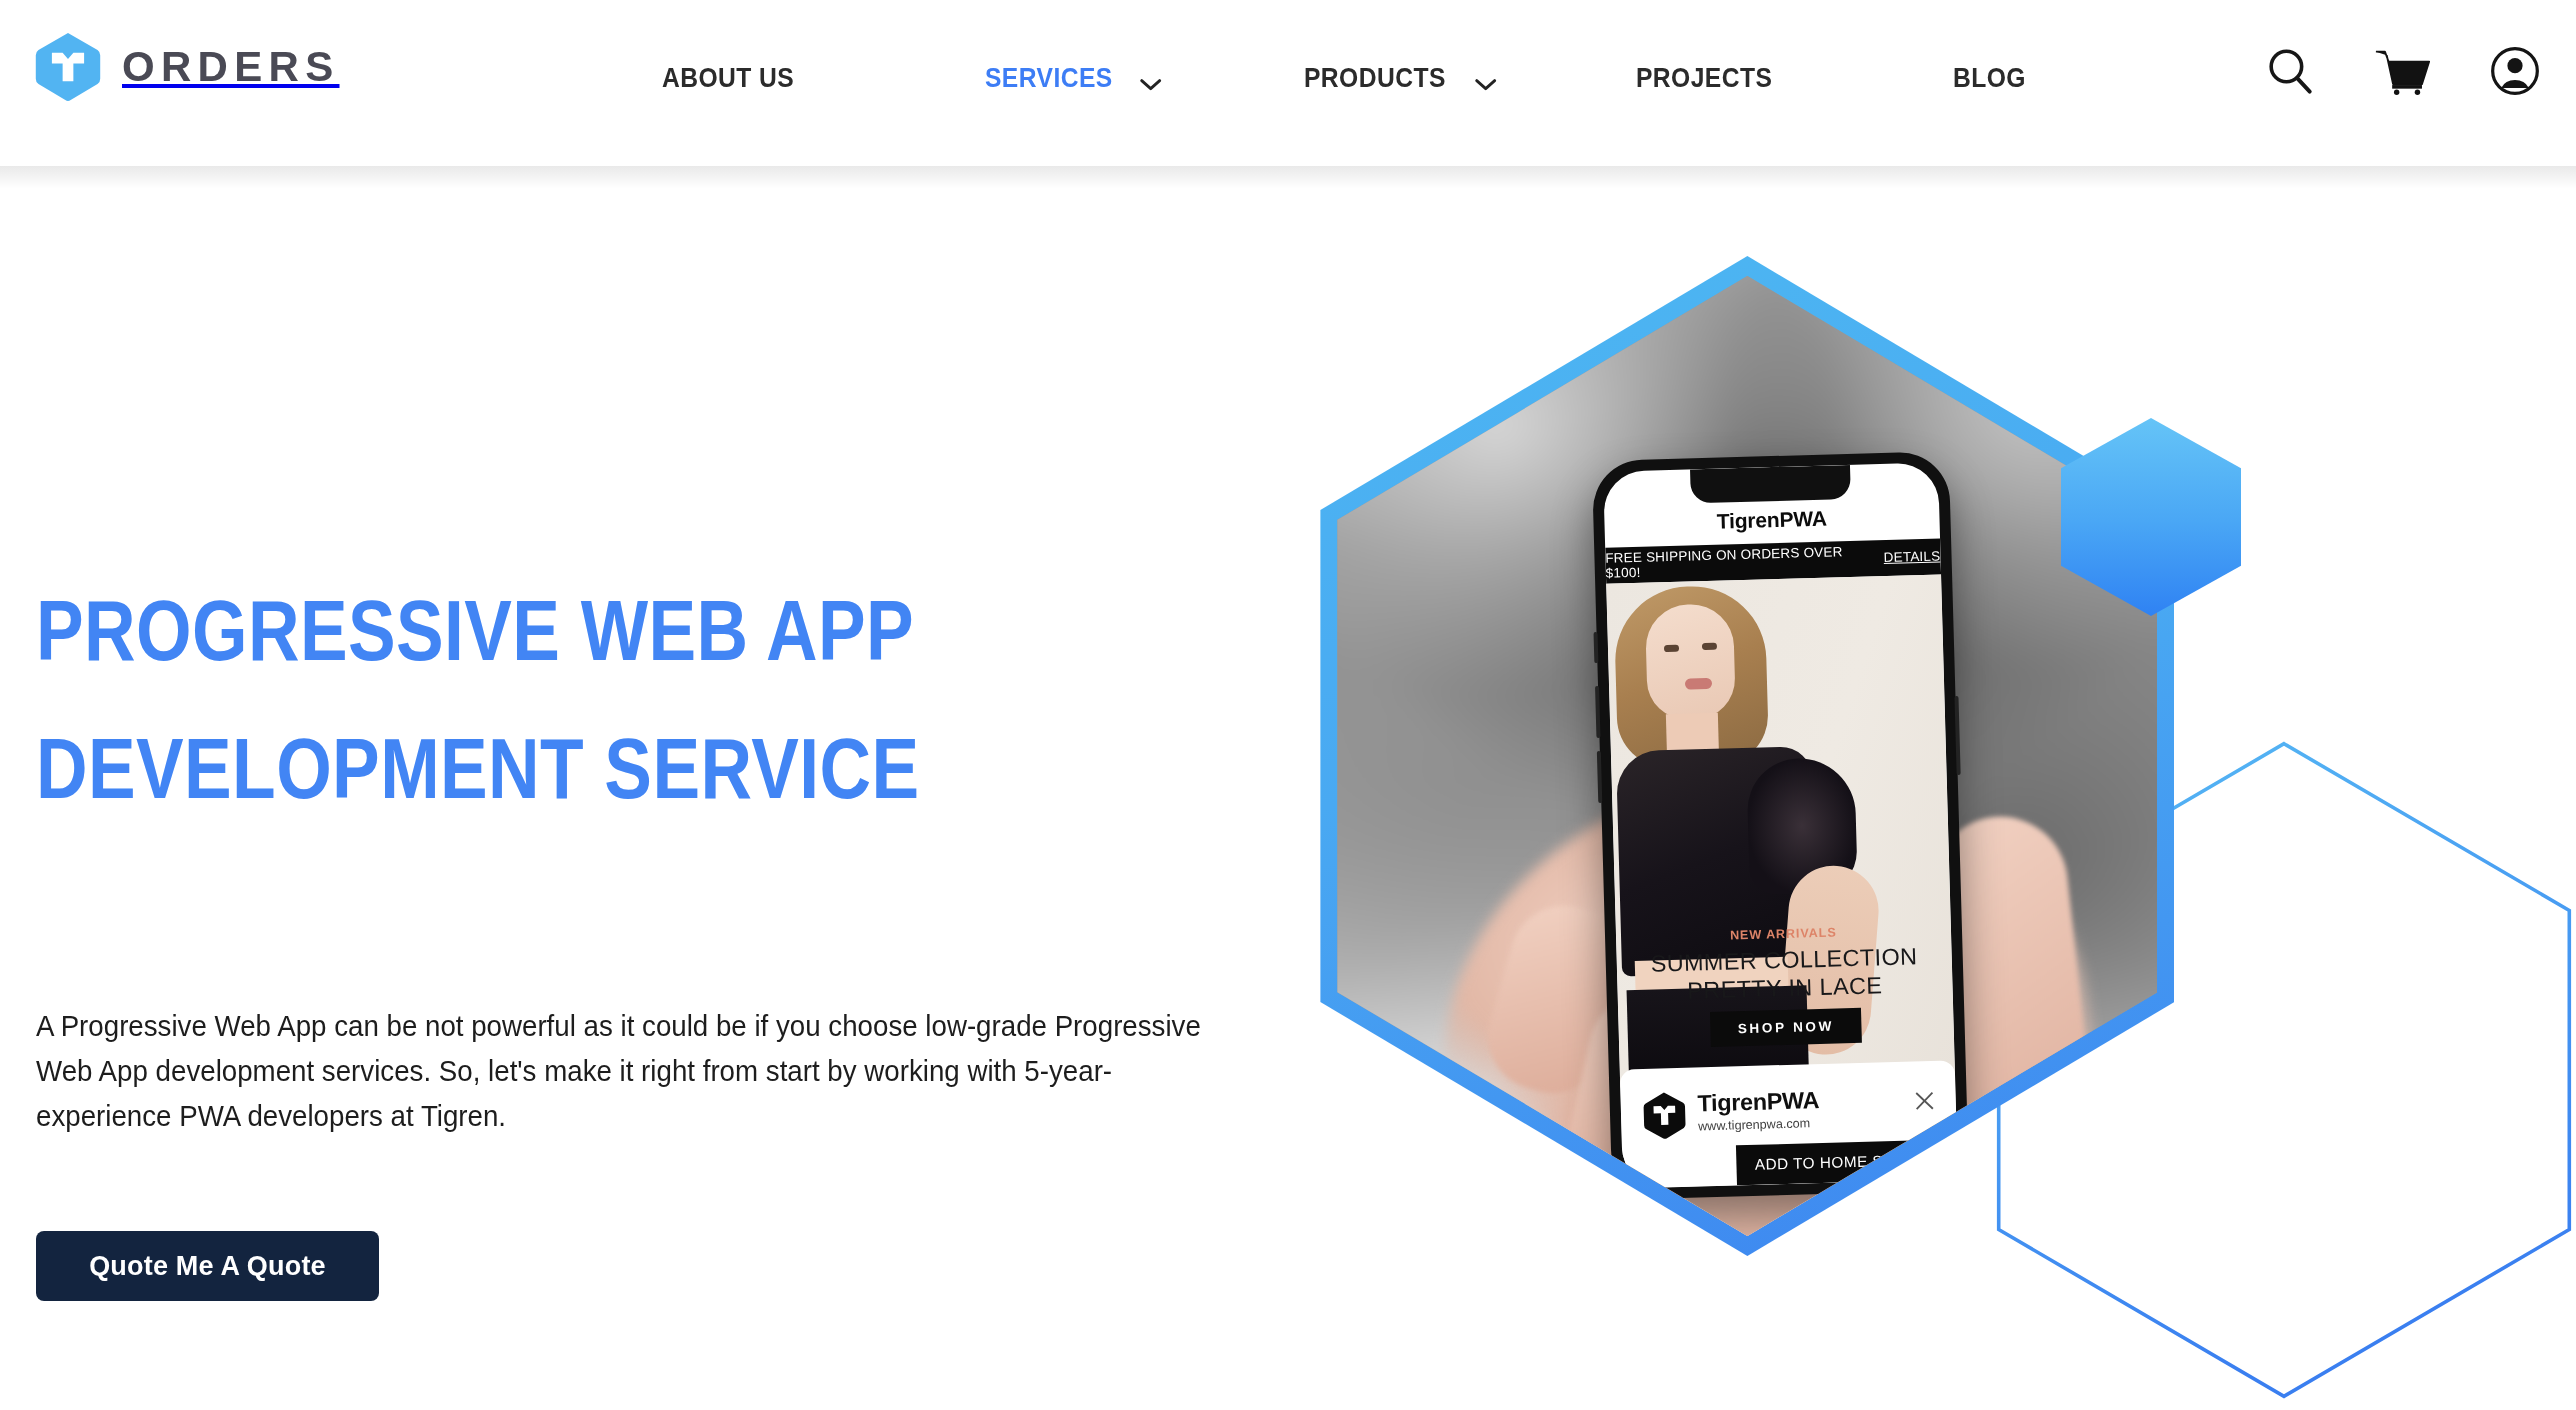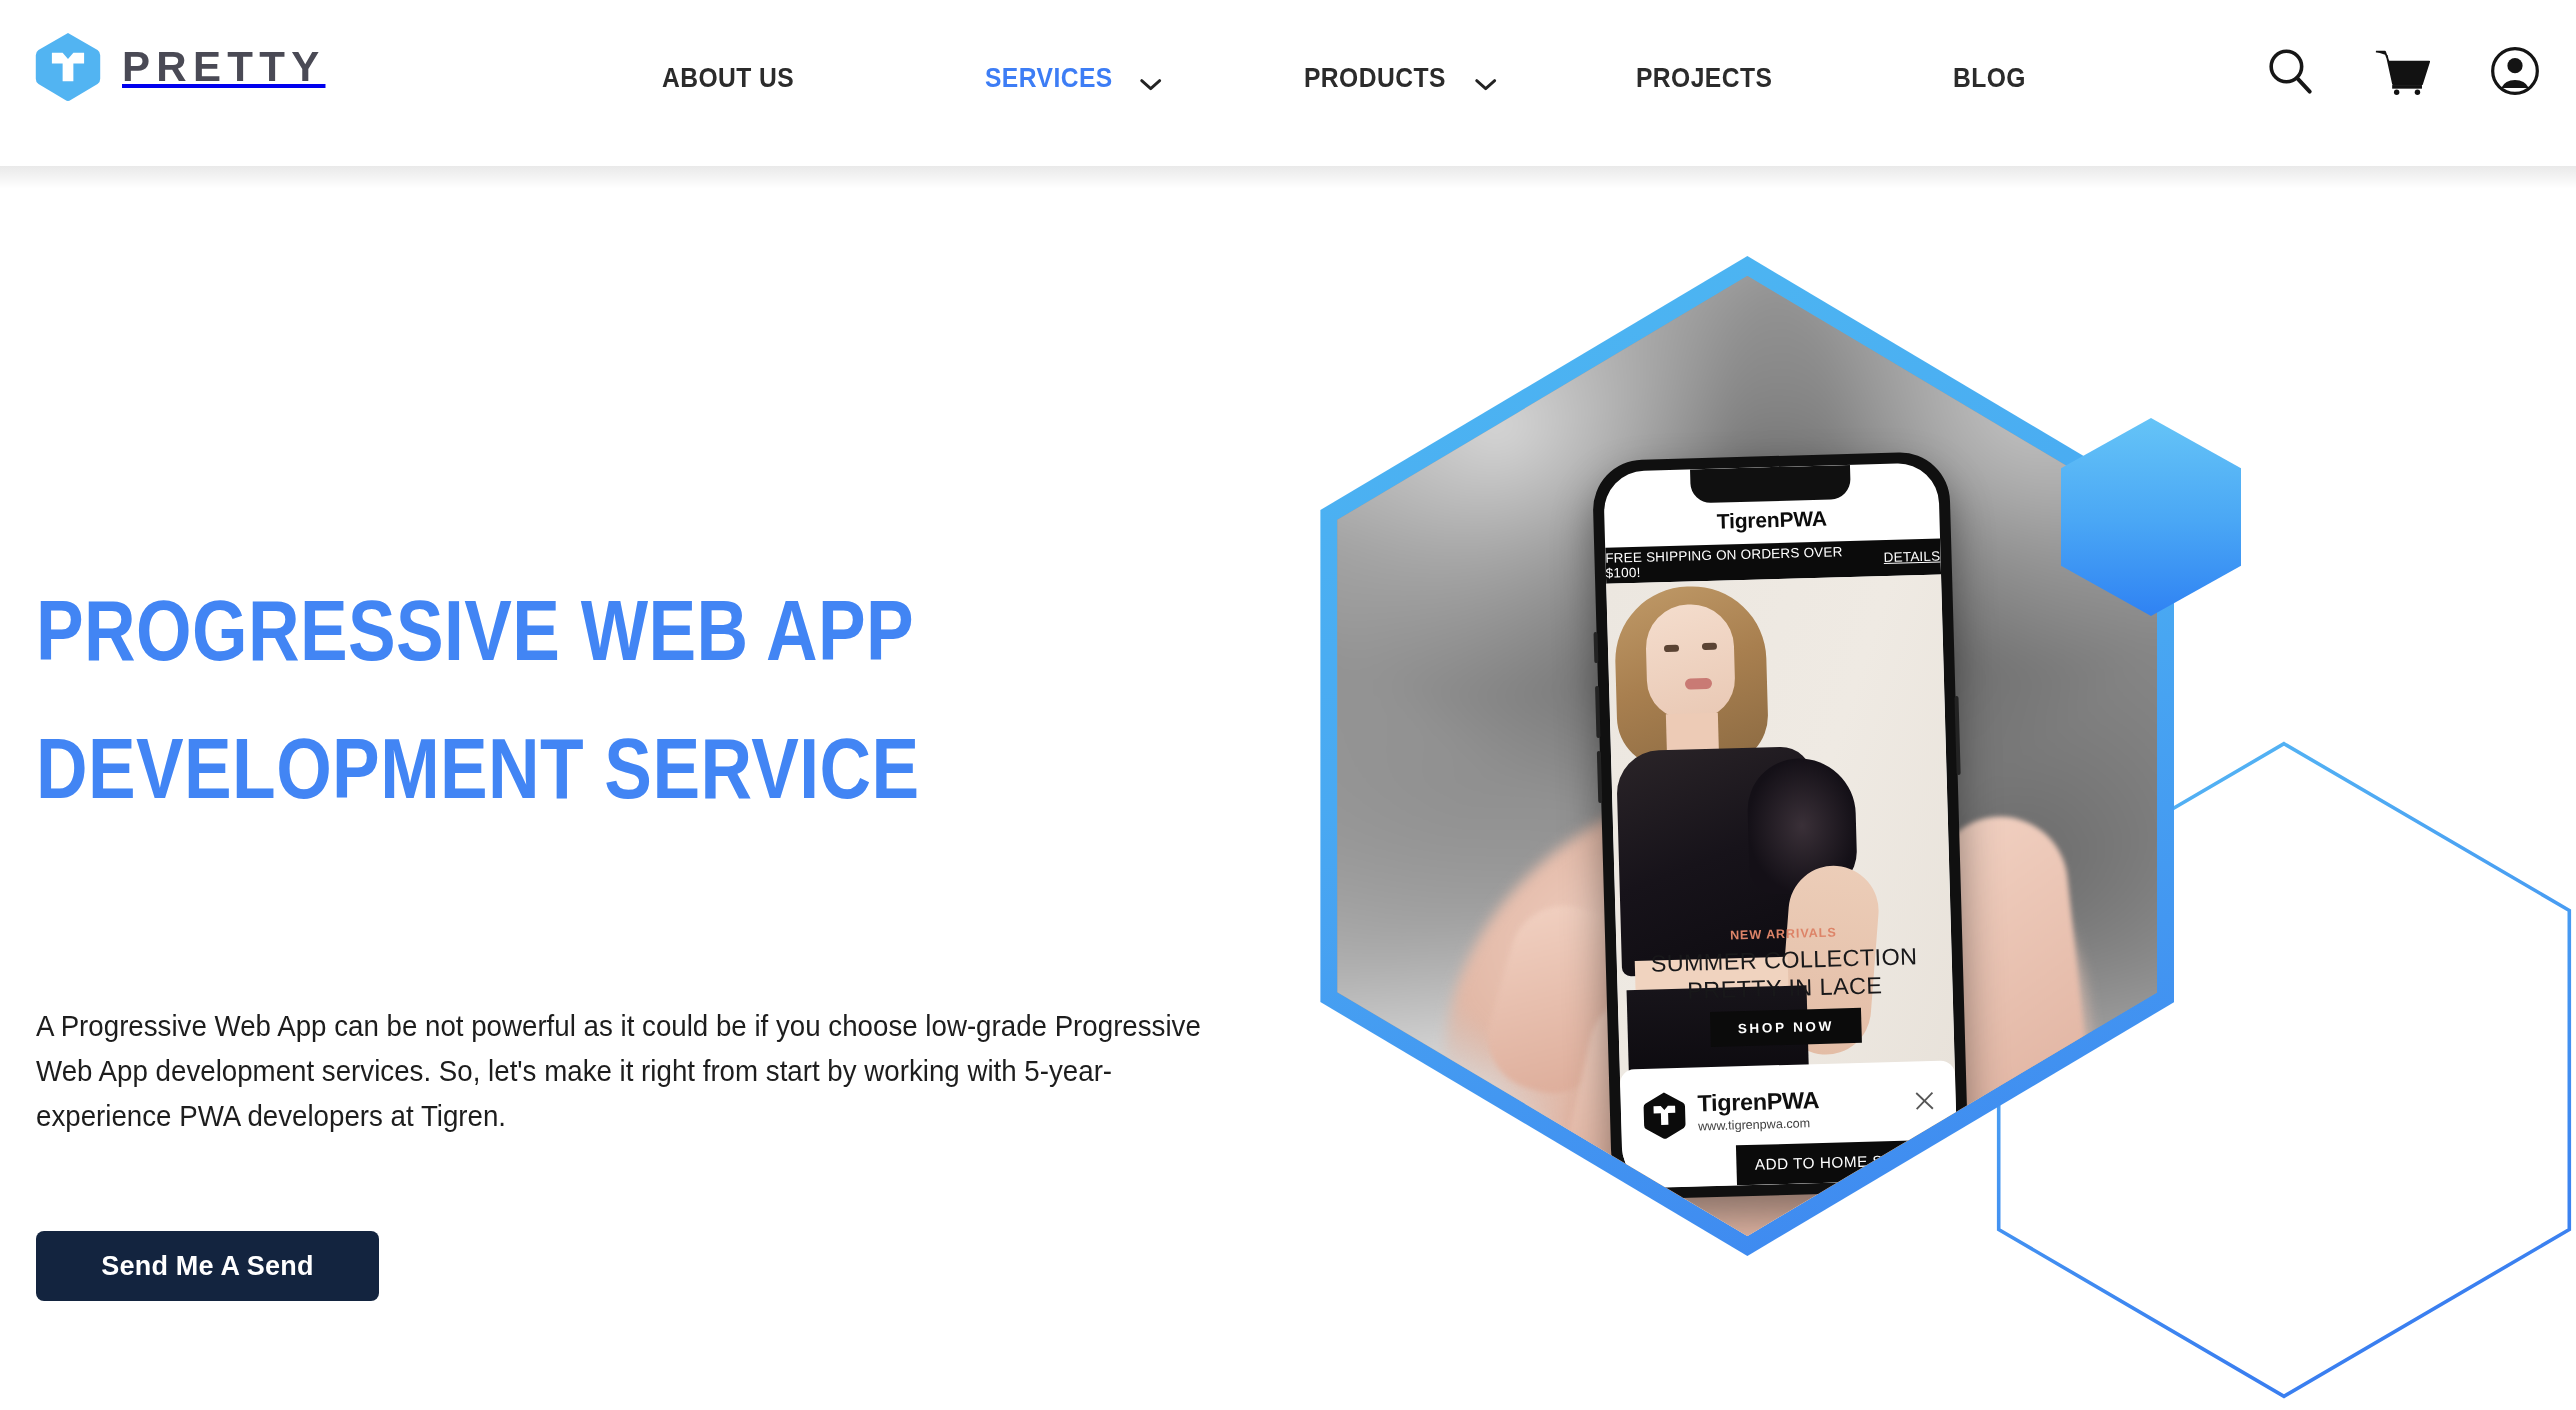--- a/index.html
+++ b/index.html
@@ -404,21 +404,21 @@
 
 <div class="page">
 
   <div class="header">
 
     <a class="logo" href="#">
       <svg class="logo-mark" viewBox="0 0 76 80">
         <path d="M38 2 L71 21 Q74 23 74 27 L74 53 Q74 57 71 59 L41 77 Q38 79 35 77 L5 59 Q2 57 2 53 L2 27 Q2 23 5 21 Z" fill="#52b4f2"></path>
         <path d="M20 24 L32 24 L38 31 L44 24 L56 24 L56 36 L44 36 L44 56 L32 56 L32 36 L20 36 Z" fill="#ffffff"></path>
       </svg>
-      <span class="logo-word">PRETTY</span>
+      <span class="logo-word">ORDERS</span>
     </a>
 
     <nav class="nav">
       <div class="nav-item">
         <span class="nav-label">ABOUT US</span>
       </div>
       <div class="nav-gap-1"></div>
 
       <div class="nav-item active">
         <span class="nav-label">SERVICES</span>
@@ -470,21 +470,21 @@
 
   <div class="hero">
 
     <h1 class="hero-title">
       <span class="line">PROGRESSIVE WEB APP</span>
       <span class="line">DEVELOPMENT SERVICE</span>
     </h1>
 
     <p class="hero-body">A Progressive Web App can be not powerful as it could be if you choose low-grade Progressive Web App development services. So, let's make it right from start by working with 5-year-experience PWA developers at Tigren.</p>
 
-    <button class="hero-cta">Send Me A Send</button>
+    <button class="hero-cta">Quote Me A Quote</button>
 
     <div class="hex-art">
 
       <div class="hex-outline">
         <svg viewBox="0 0 640 730" preserveAspectRatio="none">
           <defs>
             <linearGradient id="outlineGrad" x1="0" y1="0" x2="0.3" y2="1">
               <stop offset="0" stop-color="#56b9f4"></stop>
               <stop offset="1" stop-color="#3a7ff0"></stop>
             </linearGradient>

